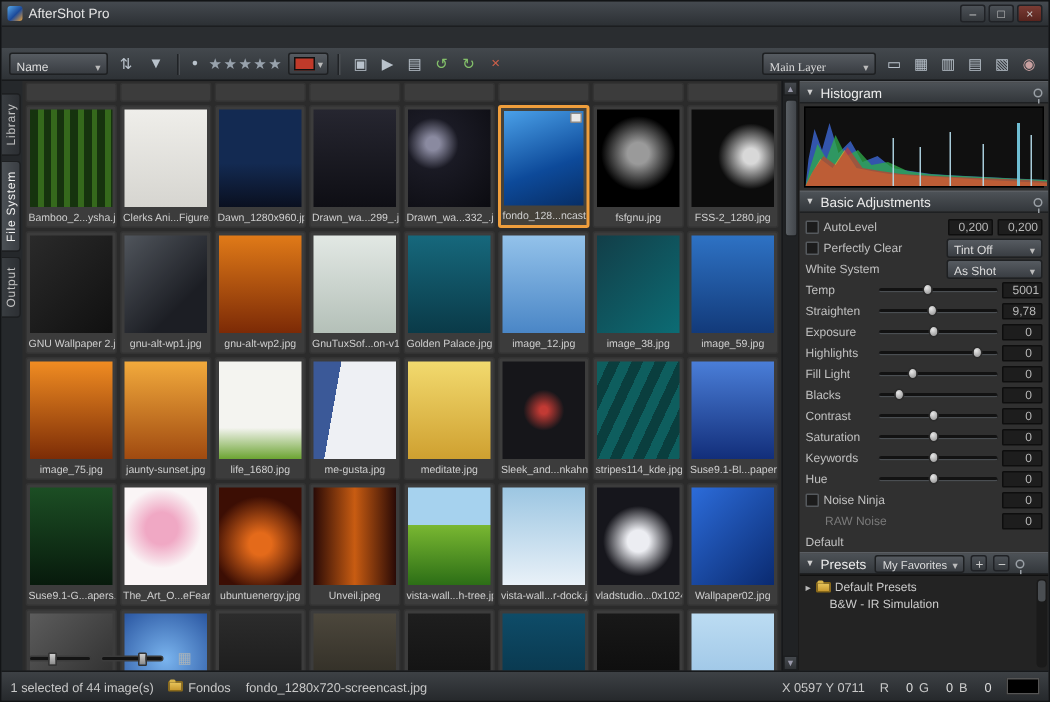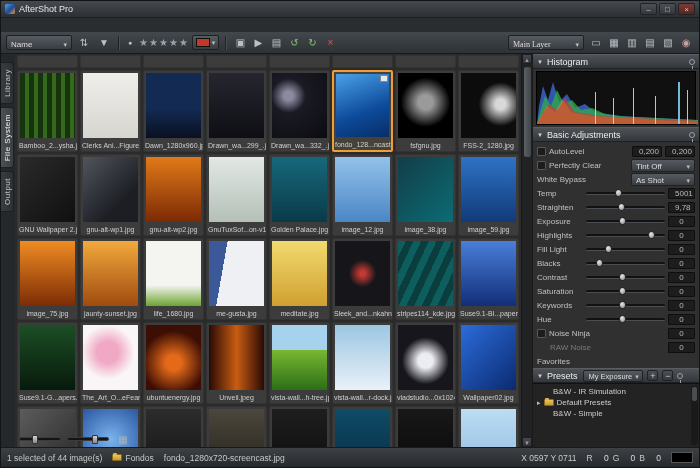--- a/index.html
+++ b/index.html
@@ -74,21 +74,21 @@
 .adj-body { padding:2px 4px 0; }
 .adj-row { display:flex; align-items:center; gap:3px; height:14px; }
 .adj-row.dim .adj-label { color:#7a7a7a; }
 .cb { width:9px; height:9px; background:#1c1c1c; border:1px solid #55595d; border-radius:1px; flex:0 0 9px; }
 .adj-label { font-size:8px; color:#c0c0c0; white-space:nowrap; }
 .grow { flex:1; }
 .slabel { width:46px; flex:0 0 46px; overflow:hidden; }
 .indent { padding-left:13px; }
 .val { height:11px; background:#1d1d1d; border:1px solid #0e0e0e; border-radius:1px; font-size:8px; color:#b8b8b8; text-align:right; padding:0 6px; line-height:10px; }
 .w30 { width:30px; flex:0 0 30px; }
-.w26 { width:27px; flex:0 0 27px;text-align:center; }
+.w26 { width:27px; flex:0 0 27px; }
 .track { flex:1; height:3px; background:#121212; border-bottom:1px solid #4a4e52; border-radius:2px; position:relative; }
 .handle { position:absolute; top:-3px; width:7px; height:8px; margin-left:-3px; background:radial-gradient(circle at 35% 30%,#e8e8e8,#8a8a8a); border:1px solid #2a2a2a; border-radius:50%; }
 .small-dd { width:64px; height:13px; flex:0 0 64px; }
 .fav-dd { width:60px; height:12px; font-size:7.5px; flex:0 0 60px; }
 .mini-btn { width:11px; height:11px; font-size:9px; line-height:10px; text-align:center; color:#ccc; background:linear-gradient(#4c5157,#34383c); border:1px solid #202226; border-radius:2px; flex:0 0 11px; }
 .presets-list { background:#232323; border-top:1px solid #111; flex:1; padding:2px 0; position:relative; overflow:hidden; }
 .preset-row { display:flex; align-items:center; gap:3px; height:11px; padding:0 4px; }
 .preset-row.item { padding-left:20px; }
 .tri { font-size:7px; color:#b8b8b8; }
 .folder-ic { width:10px; height:7px; background:linear-gradient(#e8c45a,#c89a30); border:1px solid #8a6a1a; border-radius:1px; position:relative; }
@@ -423,21 +423,21 @@
       </div>
       <div class="adj-row">
         <span class="cb"></span>
         <span class="adj-label grow">Perfectly Clear</span>
         <span class="dropdown small-dd">
           <span>Tint Off</span>
           <span class="dd-arrow">▾</span>
         </span>
       </div>
       <div class="adj-row">
-        <span class="adj-label grow">White Bypass</span>
+        <span class="adj-label grow">White System</span>
         <span class="dropdown small-dd">
           <span>As Shot</span>
           <span class="dd-arrow">▾</span>
         </span>
       </div>
 
       <div>
           <div class="adj-row">
             <span class="adj-label slabel">Temp</span>
             <span class="track">
@@ -513,50 +513,47 @@
       <div class="adj-row">
         <span class="cb"></span>
         <span class="adj-label grow">Noise Ninja</span>
         <span class="val w26">0</span>
       </div>
       <div class="adj-row dim">
         <span class="adj-label grow indent">RAW Noise</span>
         <span class="val w26">0</span>
       </div>
       <div class="adj-row">
-        <span class="adj-label">Favorites</span>
+        <span class="adj-label">Default</span>
       </div>
     </div>
 
     <div class="section-hdr presets-hdr">
       <span class="hdr-arrow">▼</span>
       <span class="hdr-title">Presets</span>
       <span class="dropdown fav-dd">
-        <span>My Exposure</span>
+        <span>My Favorites</span>
         <span class="dd-arrow">▾</span>
       </span>
       <span class="mini-btn">+</span>
       <span class="mini-btn">−</span>
       <span class="pin"></span>
     </div>
 
     <div class="presets-list">
       <span class="plist-scroll">
           <span class="plist-thumb"></span>
         </span>
-    <div class="preset-row item">
-          <span class="ptext">B&amp;W - IR Simulation</span>
-        </div>
-        <div class="preset-row folder">
+    <div class="preset-row folder">
           <span class="tri">▸</span>
           <span class="folder-ic"></span>
           <span class="ptext">Default Presets</span>
         </div>
         <div class="preset-row item">
-          <span class="ptext">B&amp;W - Simple</span>
+          <span class="ptext">B&amp;W - IR Simulation</span>
         </div>
       </div>
   </div>
 
   <div class="statusbar">
     <span>1 selected of 44 image(s)</span>
     <span class="folder-group">
       <span class="folder-ic"></span>
       <span>Fondos</span>
     </span>

